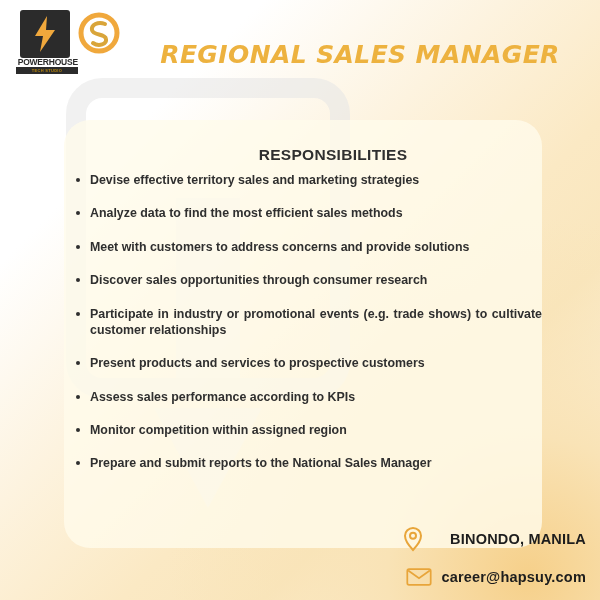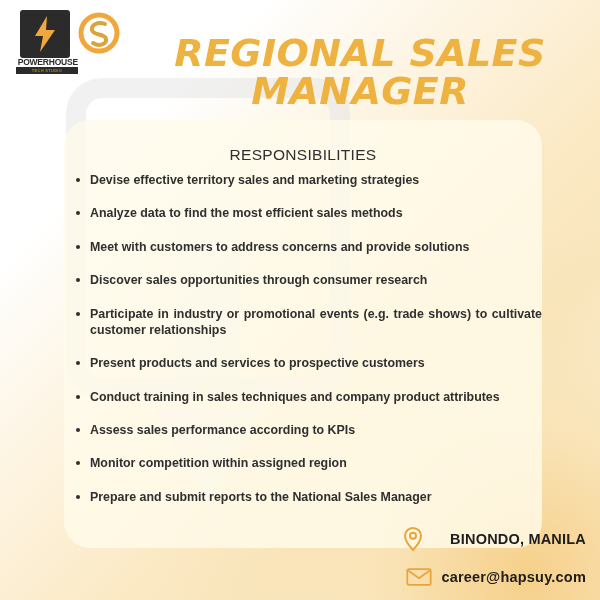--- a/index.html
+++ b/index.html
@@ -116,39 +116,40 @@
     font-family: "DejaVu Sans", sans-serif;
     font-size: 40px;
     font-weight: bold;
     font-style: italic;
     color: #f0a83c;
     letter-spacing: 0.5px;
     line-height: 1;
     text-shadow: 0.5px 0.5px 0 #e89b28;
   }
   .headline .l2 {
-    margin-top: 6px;
+    margin-top: 14px;
     font-family: "DejaVu Sans", sans-serif;
-    font-size: 38px;
+    font-size: 25px;
     font-weight: bold;
     font-style: italic;
     color: #edb23f;
     letter-spacing: 0.4px;
     line-height: 1;
   }
   .resp-title {
     position: absolute;
     left: 64px;
     top: 146px;
     width: 478px;
     text-align: center;
     font-size: 15.5px;
-    font-weight: normal;
+    font-weight: bold;
     color: #2f2f2f;
     letter-spacing: 0.3px;
+    padding-left: 30px;
   }
   .bullets {
     position: absolute;
     left: 76px;
     top: 172px;
     width: 466px;
   }
   .bullet {
     display: flex;
     align-items: flex-start;
@@ -256,24 +257,20 @@
     <div class="bullet">
       <span class="dot"></span>
       <span class="txt">Participate in industry or promotional events (e.g. trade shows) to cultivate customer relationships</span>
     </div>
     <div class="bullet">
       <span class="dot"></span>
       <span class="txt">Present products and services to prospective customers</span>
     </div>
     <div class="bullet">
       <span class="dot"></span>
-      <span class="txt">Conduct training in sales techniques and company product attributes</span>
-    </div>
-    <div class="bullet">
-      <span class="dot"></span>
       <span class="txt">Assess sales performance according to KPIs</span>
     </div>
     <div class="bullet">
       <span class="dot"></span>
       <span class="txt">Monitor competition within assigned region</span>
     </div>
     <div class="bullet">
       <span class="dot"></span>
       <span class="txt">Prepare and submit reports to the National Sales Manager</span>
     </div>

